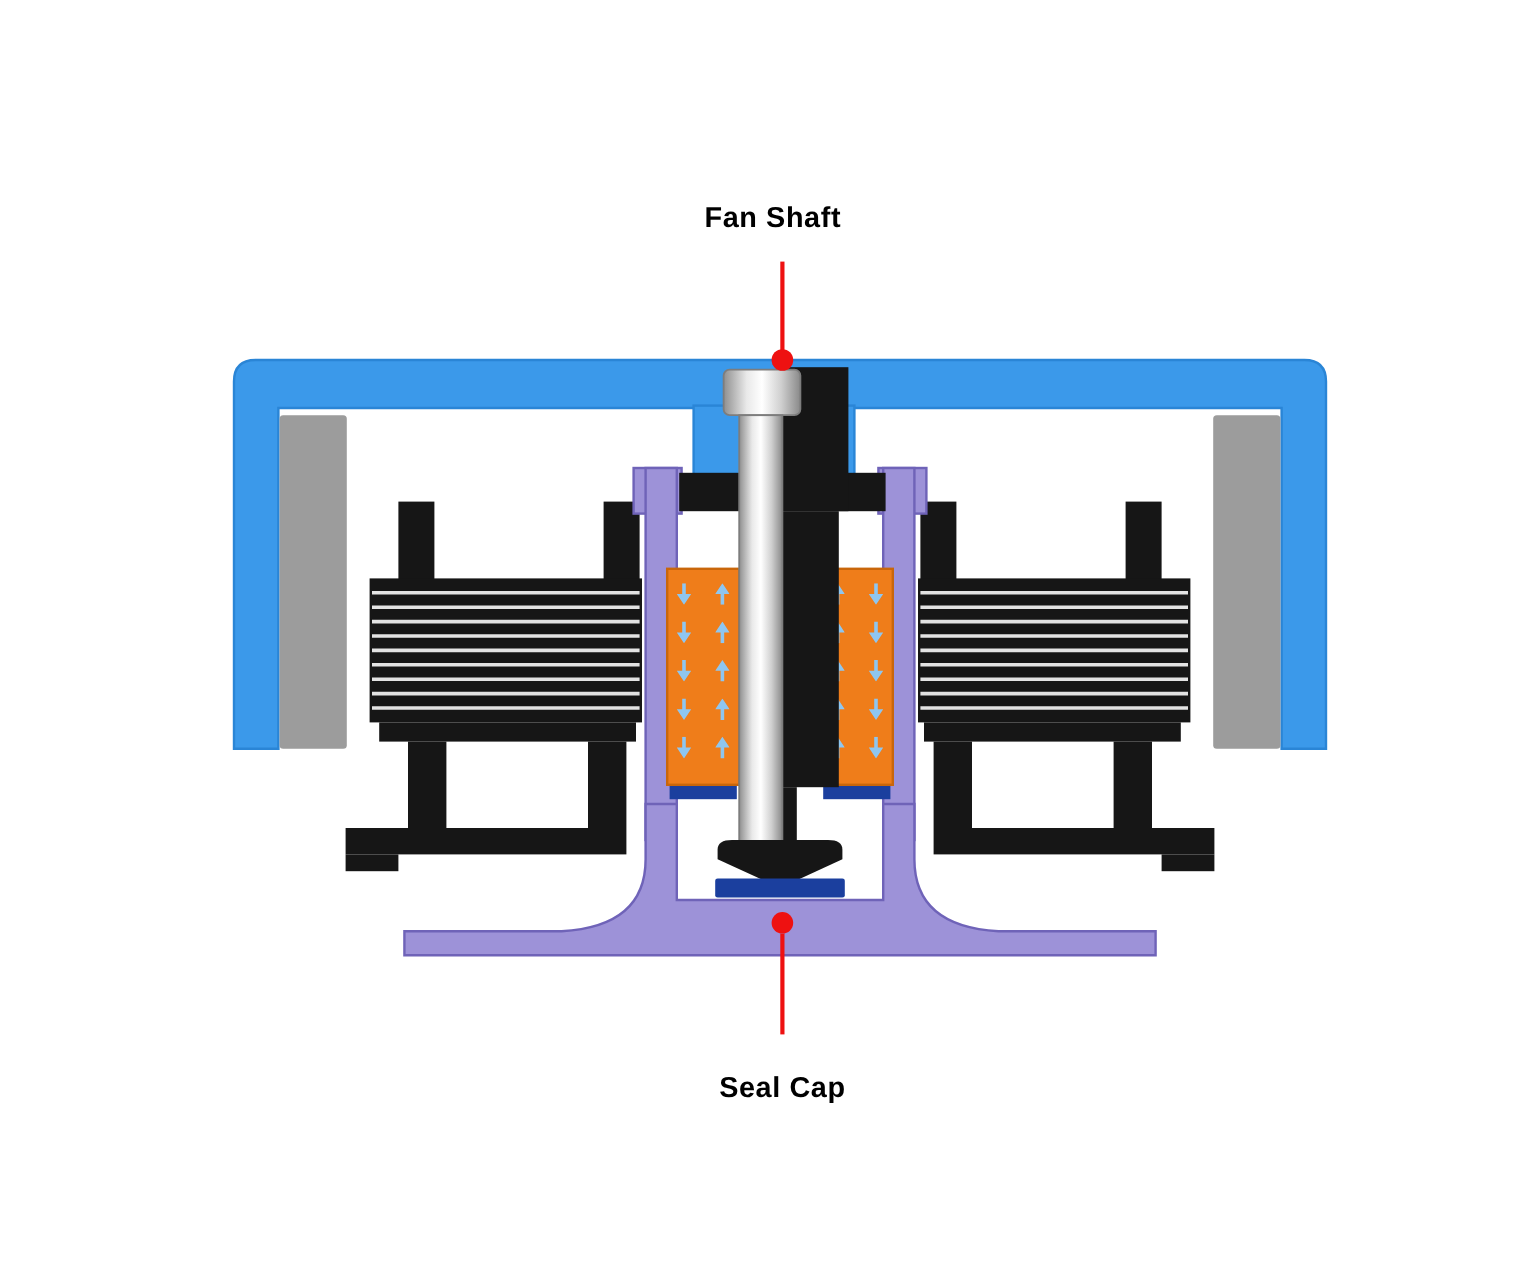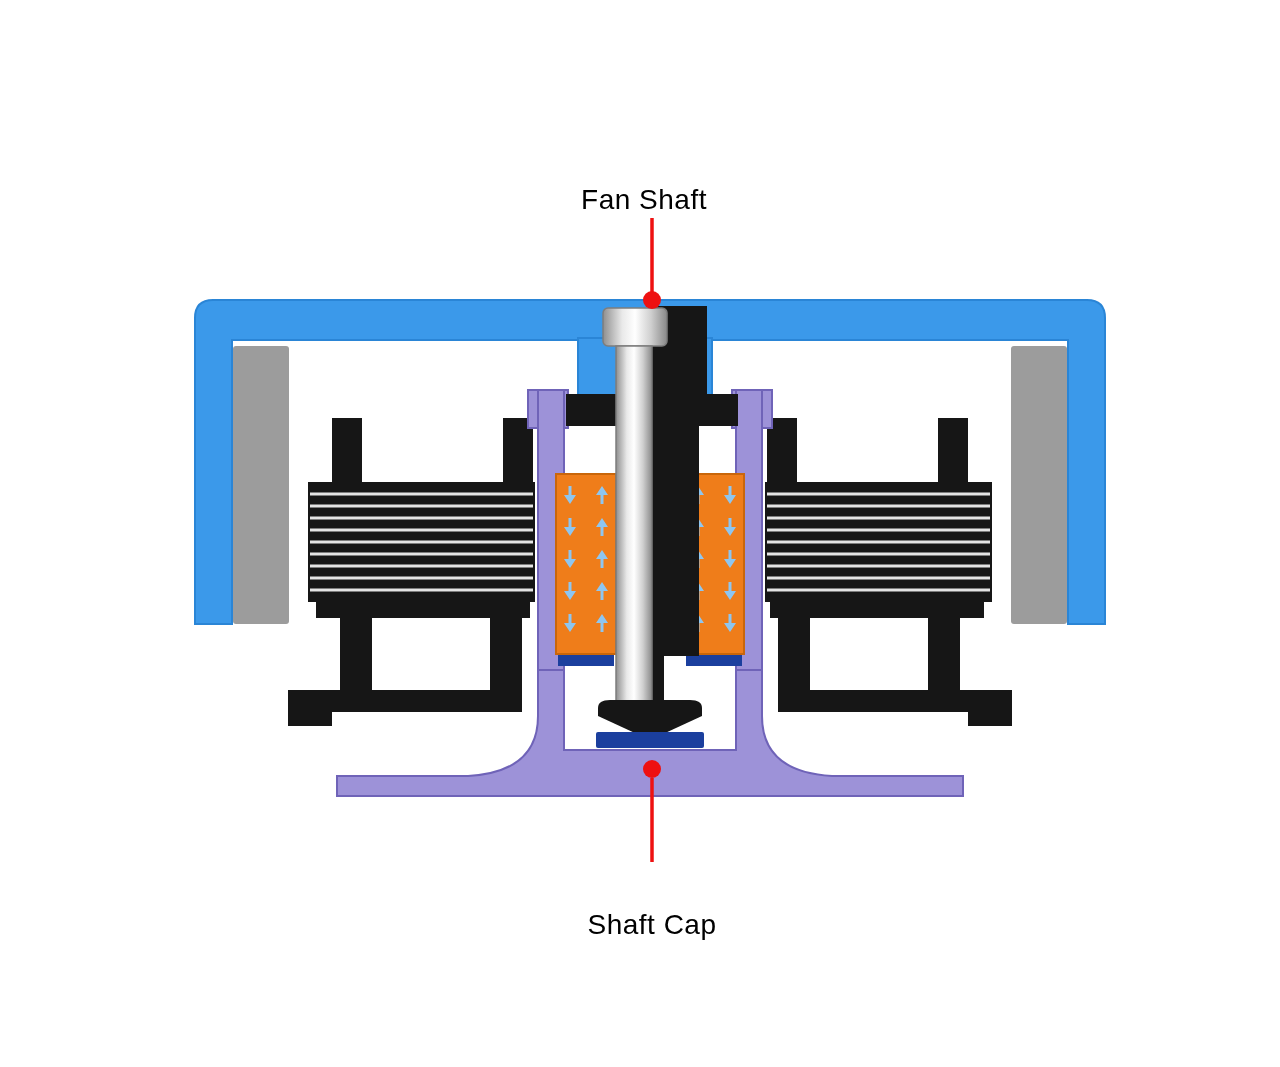--- a/index.html
+++ b/index.html
@@ -7,26 +7,25 @@
     position:relative;
     width:1280px;height:1067px;
     background:var(--page_bg,#ffffff);
     overflow:hidden;
     font-family:"Liberation Sans",sans-serif;
   }
   .diagram-svg{position:absolute;left:0;top:0;}
   .label{
     position:absolute;
     transform:translateX(-50%);
-    font-weight:400;
-    font-size:28px;
+    font-weight:700;
+    font-size:24px;
     letter-spacing:0.5px;
     color:#000;
     white-space:nowrap;
-    margin-top:16px;
   }
   .label-fan-shaft{left:644px;top:168px;}
   .label-seal-cap{left:652px;top:893px;}
 
   .c-blue{fill:var(--housing_blue,#3b99ea);stroke:var(--housing_blue_dark,#2a85d6);stroke-width:2;}
   .c-gray{fill:var(--bracket_gray,#9c9c9c);}
   .c-black{fill:var(--stator_black,#161616);}
   .stripe{stroke:var(--stator_stripe,#e3e3e3);stroke-width:3;}
   .c-purple{fill:var(--bearing_purple,#9d92d8);stroke:var(--bearing_purple_dark,#6f63b8);stroke-width:2;}
   .c-orange{fill:var(--sleeve_orange,#ef7d1a);stroke:var(--sleeve_orange_dark,#c9660a);stroke-width:2;}
@@ -170,15 +169,15 @@
     <g>
       <line class="red-line" x1="652" y1="218" x2="652" y2="294"></line>
       <circle class="c-red-fill" cx="652" cy="300" r="9"></circle>
       <circle class="c-red-fill" cx="652" cy="769" r="9"></circle>
       <line class="red-line" x1="652" y1="778" x2="652" y2="862"></line>
     </g>
   </svg>
 
   <div class="label label-fan-shaft">Fan Shaft</div>
 
-  <div class="label label-seal-cap">Shaft Cap</div>
+  <div class="label label-seal-cap">Seal Cap</div>
 
 </div>
 
 </body></html>

